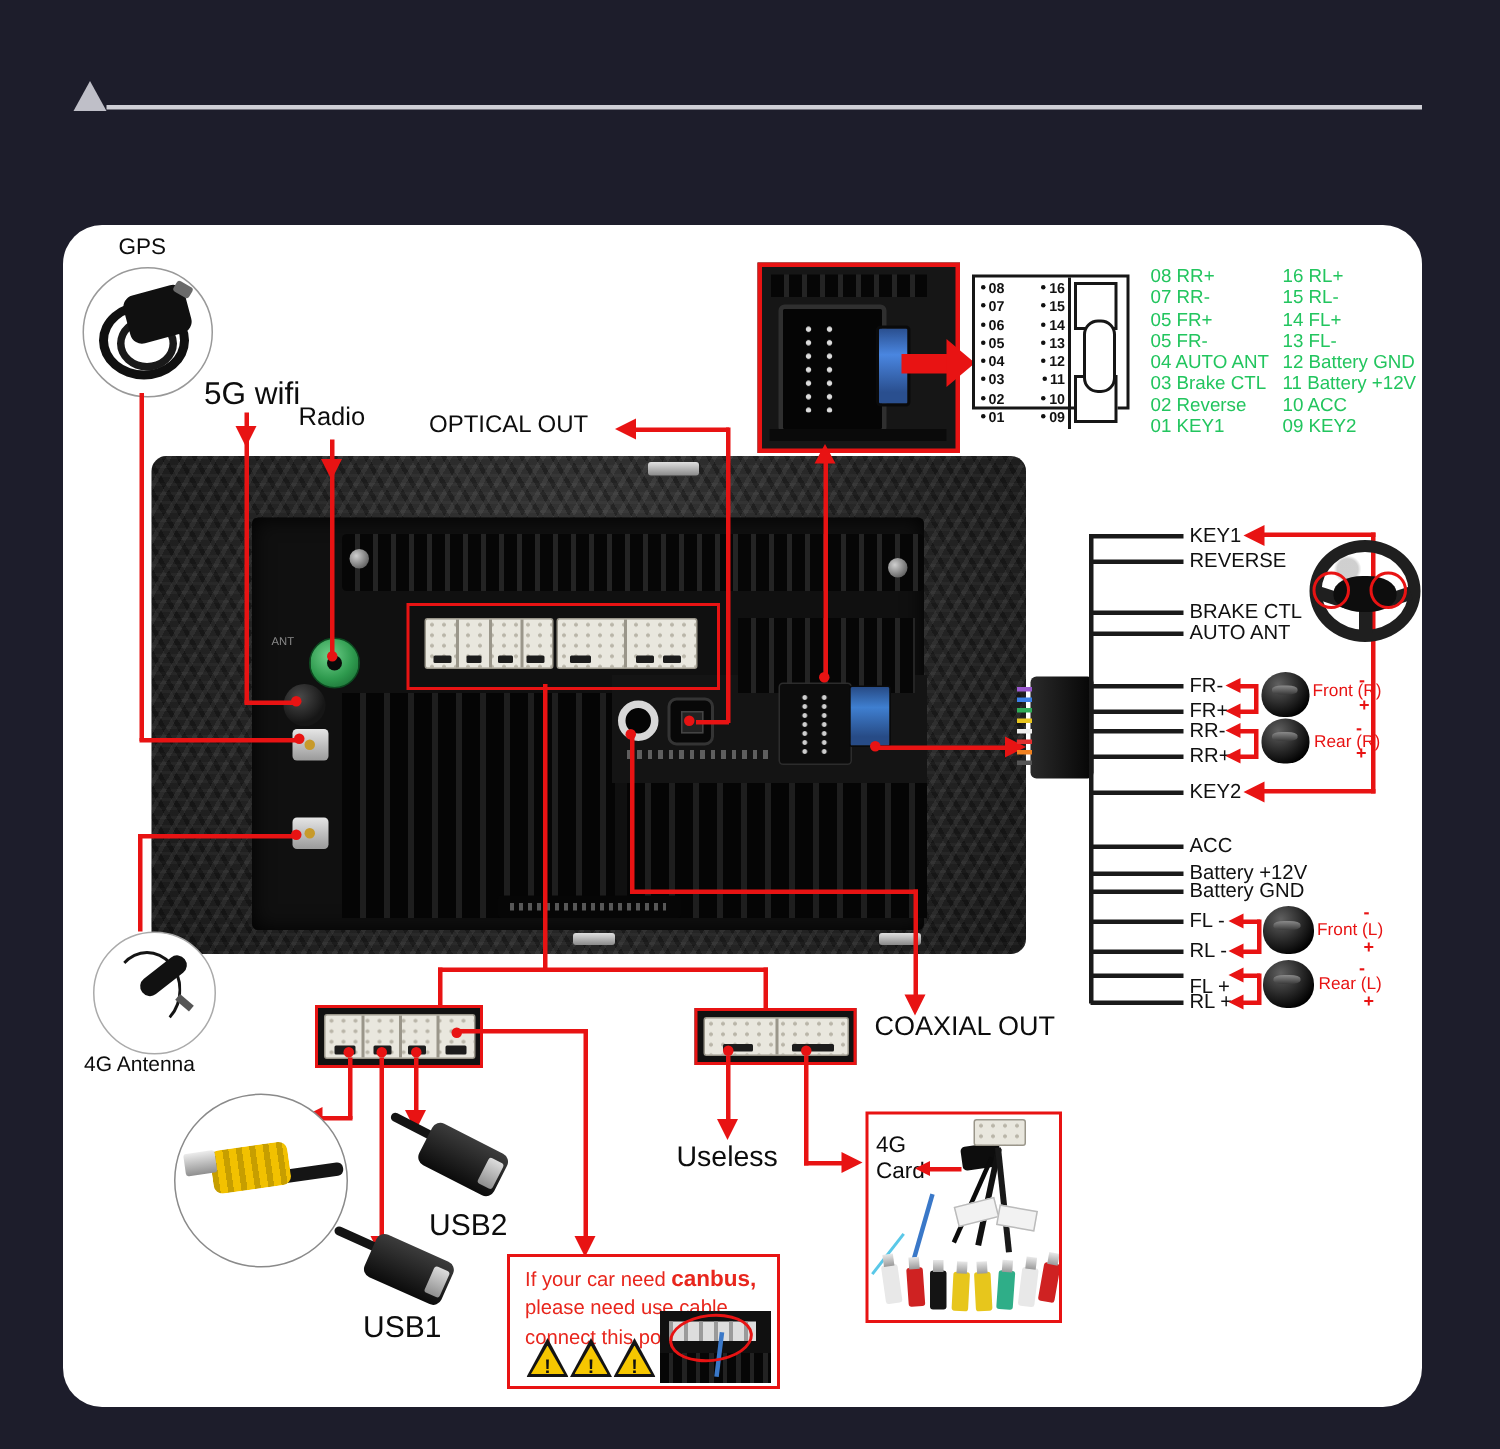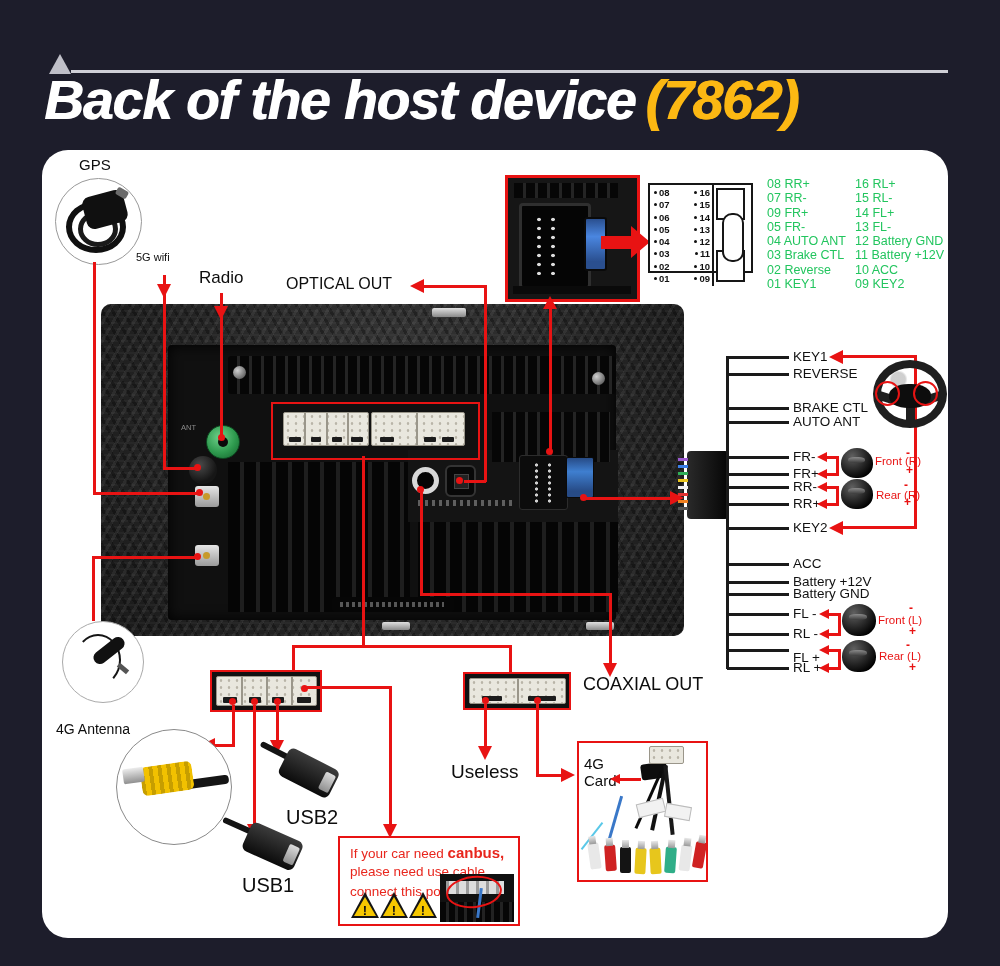--- a/index.html
+++ b/index.html
@@ -82,21 +82,20 @@
   .rca-plug{position:absolute;width:11px;height:26px;border-radius:2px;}
   .rca-tip{position:absolute;left:2px;top:-7px;width:7px;height:8px;background:linear-gradient(#e8e8e8,#9a9a9a);}
 </style>
 </head>
 <body>
 
 <div id="canvas">
 
   <div class="top-tri"></div>
   <div class="top-line"></div>
-  <h1 class="title"><span>Back of the host device</span><span class="model">(7862)</span></h1>
 
   <div class="panel"></div>
 
   <div class="device">
       <div class="carbon"></div>
     </div>
   <div class="chassis"></div>
   <div class="abs vents" style="left:228px;top:356px;width:388px;height:38px;border-radius:3px;"></div>
   <div class="screw" style="left:233px;top:366px;width:13px;height:13px;"></div>
   <div class="screw" style="left:592px;top:372px;width:13px;height:13px;"></div>
@@ -154,21 +153,21 @@
   <div class="circ" style="left:55px;top:178px;width:85px;height:85px;">
     <div class="abs" style="left:10px;top:22px;width:60px;height:52px;border:6px solid #101010;border-radius:50%;box-sizing:border-box;"></div>
     <div class="abs" style="left:22px;top:32px;width:40px;height:36px;border:5px solid #1a1a1a;border-radius:50%;box-sizing:border-box;"></div>
     <div class="abs" style="left:28px;top:14px;width:42px;height:33px;background:#101010;border-radius:8px;transform:rotate(-15deg);"></div>
     <div class="abs" style="left:60px;top:10px;width:12px;height:8px;background:#6a6a6a;transform:rotate(30deg);border-radius:2px;"></div>
   </div>
   <div class="rl" style="left:93px;top:262px;width:2.5px;height:232px;"></div>
   <div class="rl" style="left:93px;top:492px;width:106px;height:2.5px;"></div>
   <div class="dot" style="left:196px;top:489px;"></div>
 
-  <div class="lbl" style="left:136px;top:251px;font-size:11px;text-align:right;">5G wifi</div>
+  <div class="lbl" style="left:136px;top:251px;font-size:21px;text-align:right;">5G wifi</div>
   <div class="rl" style="left:163px;top:275px;width:2.5px;height:194px;"></div>
   <div class="ah down" style="left:157px;top:284px;"></div>
   <div class="rl" style="left:163px;top:467px;width:34px;height:2.5px;"></div>
   <div class="dot" style="left:194px;top:464px;"></div>
 
   <div class="lbl" style="left:199px;top:268px;font-size:17px;">Radio</div>
   <div class="rl" style="left:220px;top:293px;width:2.5px;height:145px;"></div>
   <div class="ah down" style="left:214px;top:306px;"></div>
   <div class="dot" style="left:218px;top:434px;"></div>
 
@@ -229,21 +228,21 @@
         </div>
     </div>
     <div class="pindiv"></div>
     <div class="ptab" style="left:66px;top:3px;"></div>
     <div class="ptab" style="left:66px;top:65px;"></div>
     <div class="poval"></div>
   </div>
 
   <div class="legend" style="left:767px;top:177px;">08 RR+</div>
   <div class="legend" style="left:767px;top:191px;">07 RR-</div>
-  <div class="legend" style="left:767px;top:206px;">09 FR+</div>
+  <div class="legend" style="left:767px;top:206px;">05 FR+</div>
   <div class="legend" style="left:767px;top:220px;">05 FR-</div>
   <div class="legend" style="left:767px;top:234px;">04 AUTO ANT</div>
   <div class="legend" style="left:767px;top:248px;">03 Brake CTL</div>
   <div class="legend" style="left:767px;top:263px;">02 Reverse</div>
   <div class="legend" style="left:767px;top:277px;">01 KEY1</div>
   <div class="legend" style="left:855px;top:177px;">16 RL+</div>
   <div class="legend" style="left:855px;top:191px;">15 RL-</div>
   <div class="legend" style="left:855px;top:206px;">14 FL+</div>
   <div class="legend" style="left:855px;top:220px;">13 FL-</div>
   <div class="legend" style="left:855px;top:234px;">12 Battery GND</div>
@@ -417,21 +416,21 @@
   <div class="lbl" style="left:451px;top:761px;font-size:19px;">Useless</div>
   <div class="rl" style="left:536px;top:704px;width:2.5px;height:73px;"></div>
   <div class="rl" style="left:536px;top:774px;width:27px;height:2.5px;"></div>
   <div class="ah right" style="left:561px;top:768px;"></div>
 
   <div class="circ" style="left:62px;top:621px;width:80px;height:80px;border-color:#aaa;">
     <div class="abs" style="left:12px;top:12px;width:46px;height:52px;border:2.5px solid #141414;border-radius:50%;border-left-color:transparent;border-bottom-color:transparent;box-sizing:border-box;"></div>
     <div class="abs" style="left:28px;top:22px;width:36px;height:13px;background:#111;border-radius:7px;transform:rotate(-38deg);"></div>
     <div class="abs" style="left:54px;top:44px;width:12px;height:5px;background:#555;transform:rotate(40deg);"></div>
   </div>
-  <div class="lbl" style="left:56px;top:701px;font-size:14px;margin-top:20px;">4G Antenna</div>
+  <div class="lbl" style="left:56px;top:701px;font-size:14px;">4G Antenna</div>
   <div class="rl" style="left:92px;top:558px;width:2.5px;height:63px;"></div>
   <div class="rl" style="left:92px;top:556px;width:105px;height:2.5px;"></div>
   <div class="dot" style="left:194px;top:553px;"></div>
 
   <div class="circ" style="left:116px;top:729px;width:114px;height:114px;border-color:#8a8a8a;">
     <div class="abs" style="left:60px;top:48px;width:52px;height:9px;background:#151515;border-radius:4px;transform:rotate(-8deg);"></div>
     <div class="abs" style="left:24px;top:34px;width:52px;height:29px;background:#f2c100;border-radius:6px;transform:rotate(-8deg);background-image:repeating-linear-gradient(90deg,rgba(0,0,0,.18) 0 4px,transparent 4px 9px);"></div>
     <div class="abs" style="left:6px;top:38px;width:21px;height:15px;background:linear-gradient(#ececec,#8f8f8f);border-radius:2px;transform:rotate(-8deg);"></div>
   </div>
 

